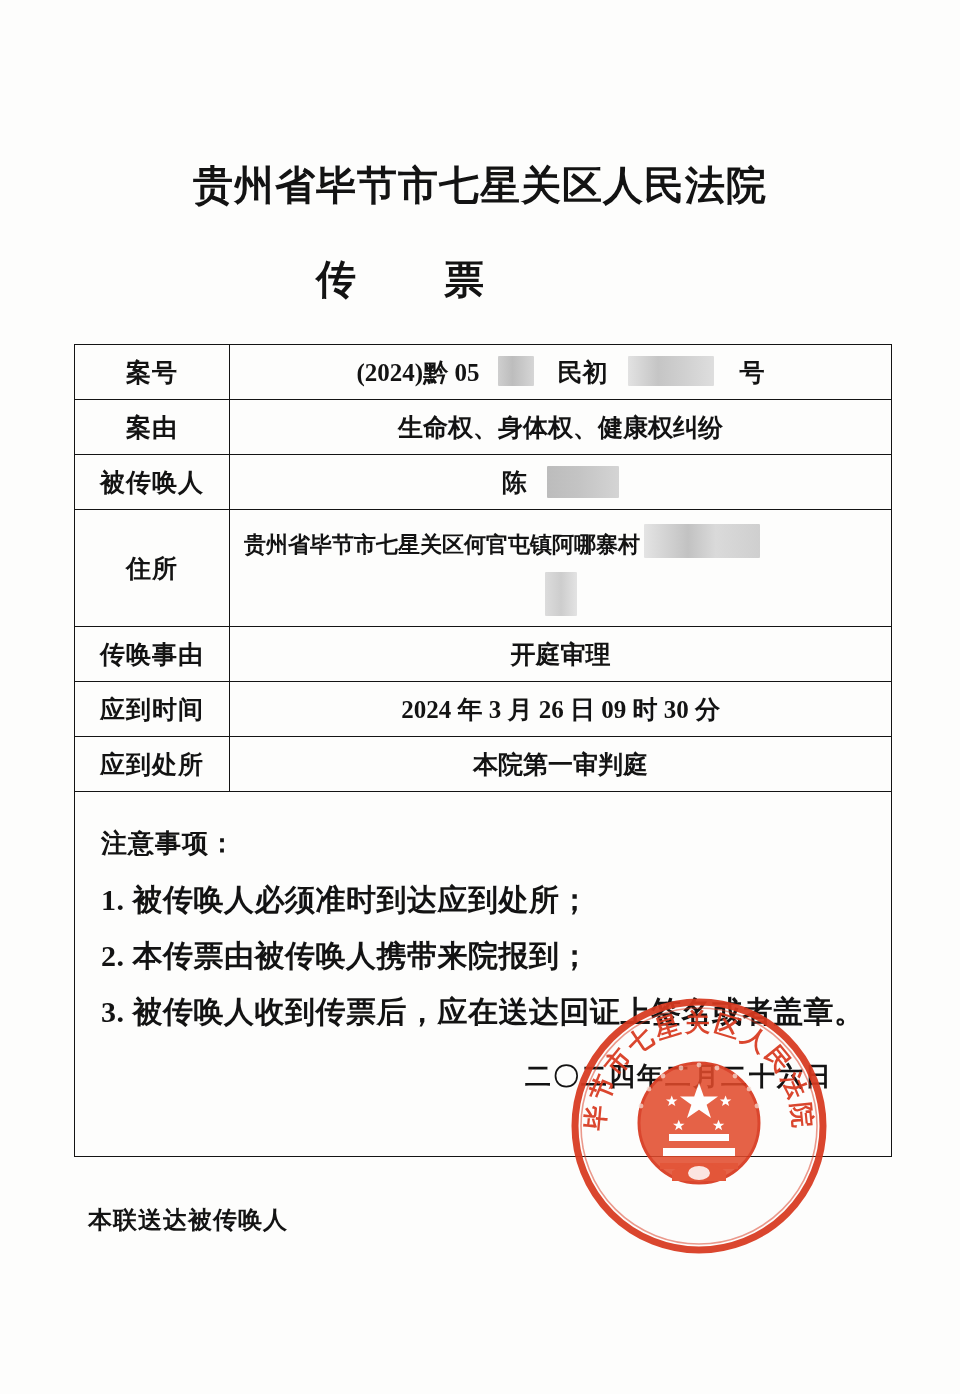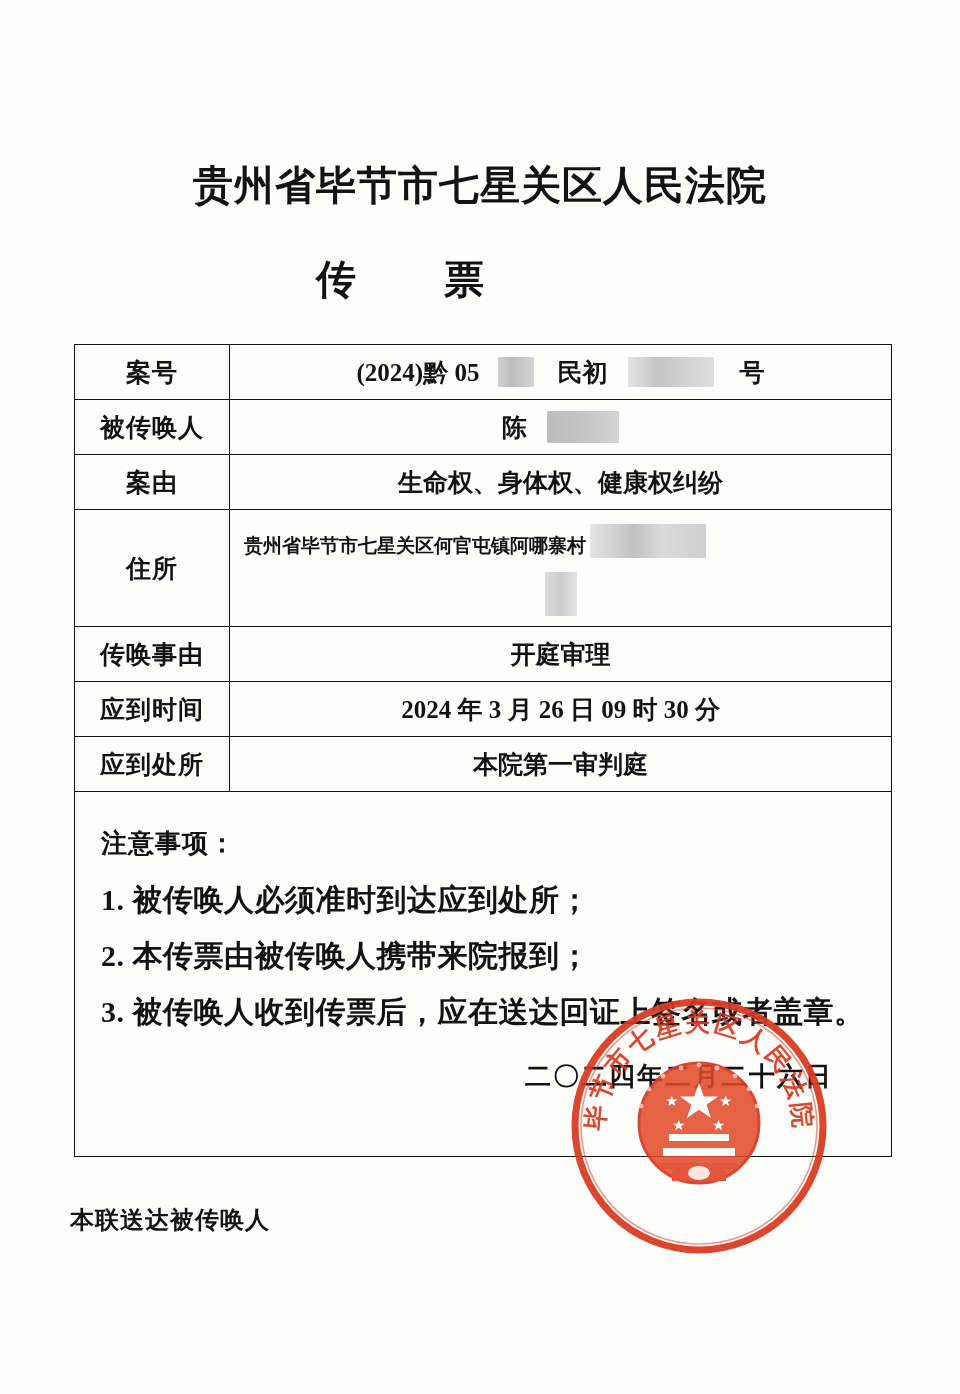--- a/index.html
+++ b/index.html
@@ -78,21 +78,21 @@
     text-align: center;
     font-size: 25px;
     font-weight: 600;
     font-family: "Liberation Serif", "DejaVu Serif", serif;
   }
   .row-std td { height: 54px; }
   .row-addr td { height: 116px; }
 
   .val-inline {
     display: inline-flex;
-    align-items: center;
+    align-items: flex-start;
     justify-content: center;
     gap: 17px;
     white-space: nowrap;
   }
 
   
   .redact {
     display: inline-block;
     vertical-align: middle;
     background: linear-gradient(90deg,#cfcfcf 0%,#bdbdbd 40%,#c9c9c9 70%,#d6d6d6 100%);
@@ -108,21 +108,21 @@
   .redact.r-addr2 { width: 32px; height: 44px;
     background: linear-gradient(90deg,#dcdcdc 0%,#cdcdcd 50%,#e3e3e3 100%); }
 
   .addr-wrap {
     position: relative;
     height: 116px;
   }
   .addr-line1 {
     position: absolute;
     top: 14px; left: 14px;
-    font-size: 19px;
+    font-size: 22px;
     font-weight: 600;
     white-space: nowrap;
     text-align: left;
   }
   .addr-line2 {
     position: absolute;
     top: 62px;
     left: 0; right: 0;
     text-align: center;
   }
@@ -173,21 +173,21 @@
     width: 262px;
     height: 262px;
     pointer-events: none;
     z-index: 5;
     opacity: 0.93;
   }
 
   
   .footer-note {
     position: absolute;
-    left: 70px;
+    left: 88px;
     top: 1204px;
     font-size: 24px;
     font-weight: 600;
     color: #131313;
     letter-spacing: 1px;
   }
 </style>
 </head>
 <body>
 
@@ -205,32 +205,32 @@
             <span>(2024)黔 05</span>
             <span class="redact r-case1"></span>
             <span>民初</span>
             <span class="redact r-case2"></span>
             <span>号</span>
           </span>
         </td>
       </tr>
 
       <tr class="row-std">
+        <td class="lbl-cell">案由</td>
+        <td class="val-cell">生命权、身体权、健康权纠纷</td>
+      </tr>
+
+      <tr class="row-std">
         <td class="lbl-cell">被传唤人</td>
         <td class="val-cell">
           <span class="val-inline">
             <span>陈</span>
             <span class="redact r-name"></span>
           </span>
         </td>
-      </tr>
-
-      <tr class="row-std">
-        <td class="lbl-cell">案由</td>
-        <td class="val-cell">生命权、身体权、健康权纠纷</td>
       </tr>
 
       <tr class="row-addr">
         <td class="lbl-cell">住所</td>
         <td class="val-cell">
           <div class="addr-wrap">
             <div class="addr-line1">
               <span>贵州省毕节市七星关区何官屯镇阿哪寨村</span><span class="redact r-addr1"></span>
             </div>
             <div class="addr-line2">

